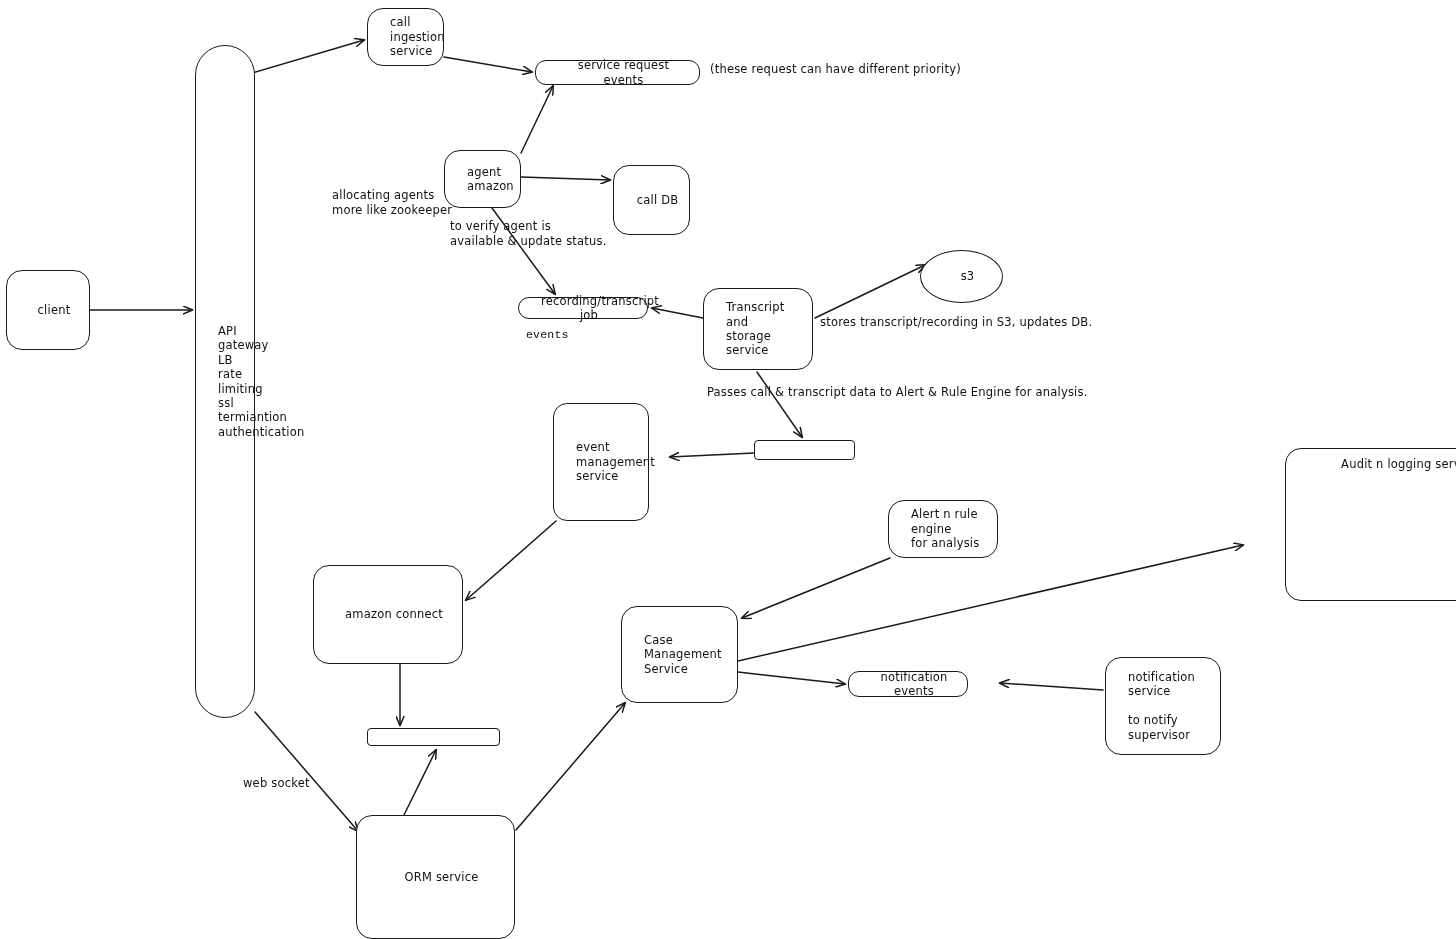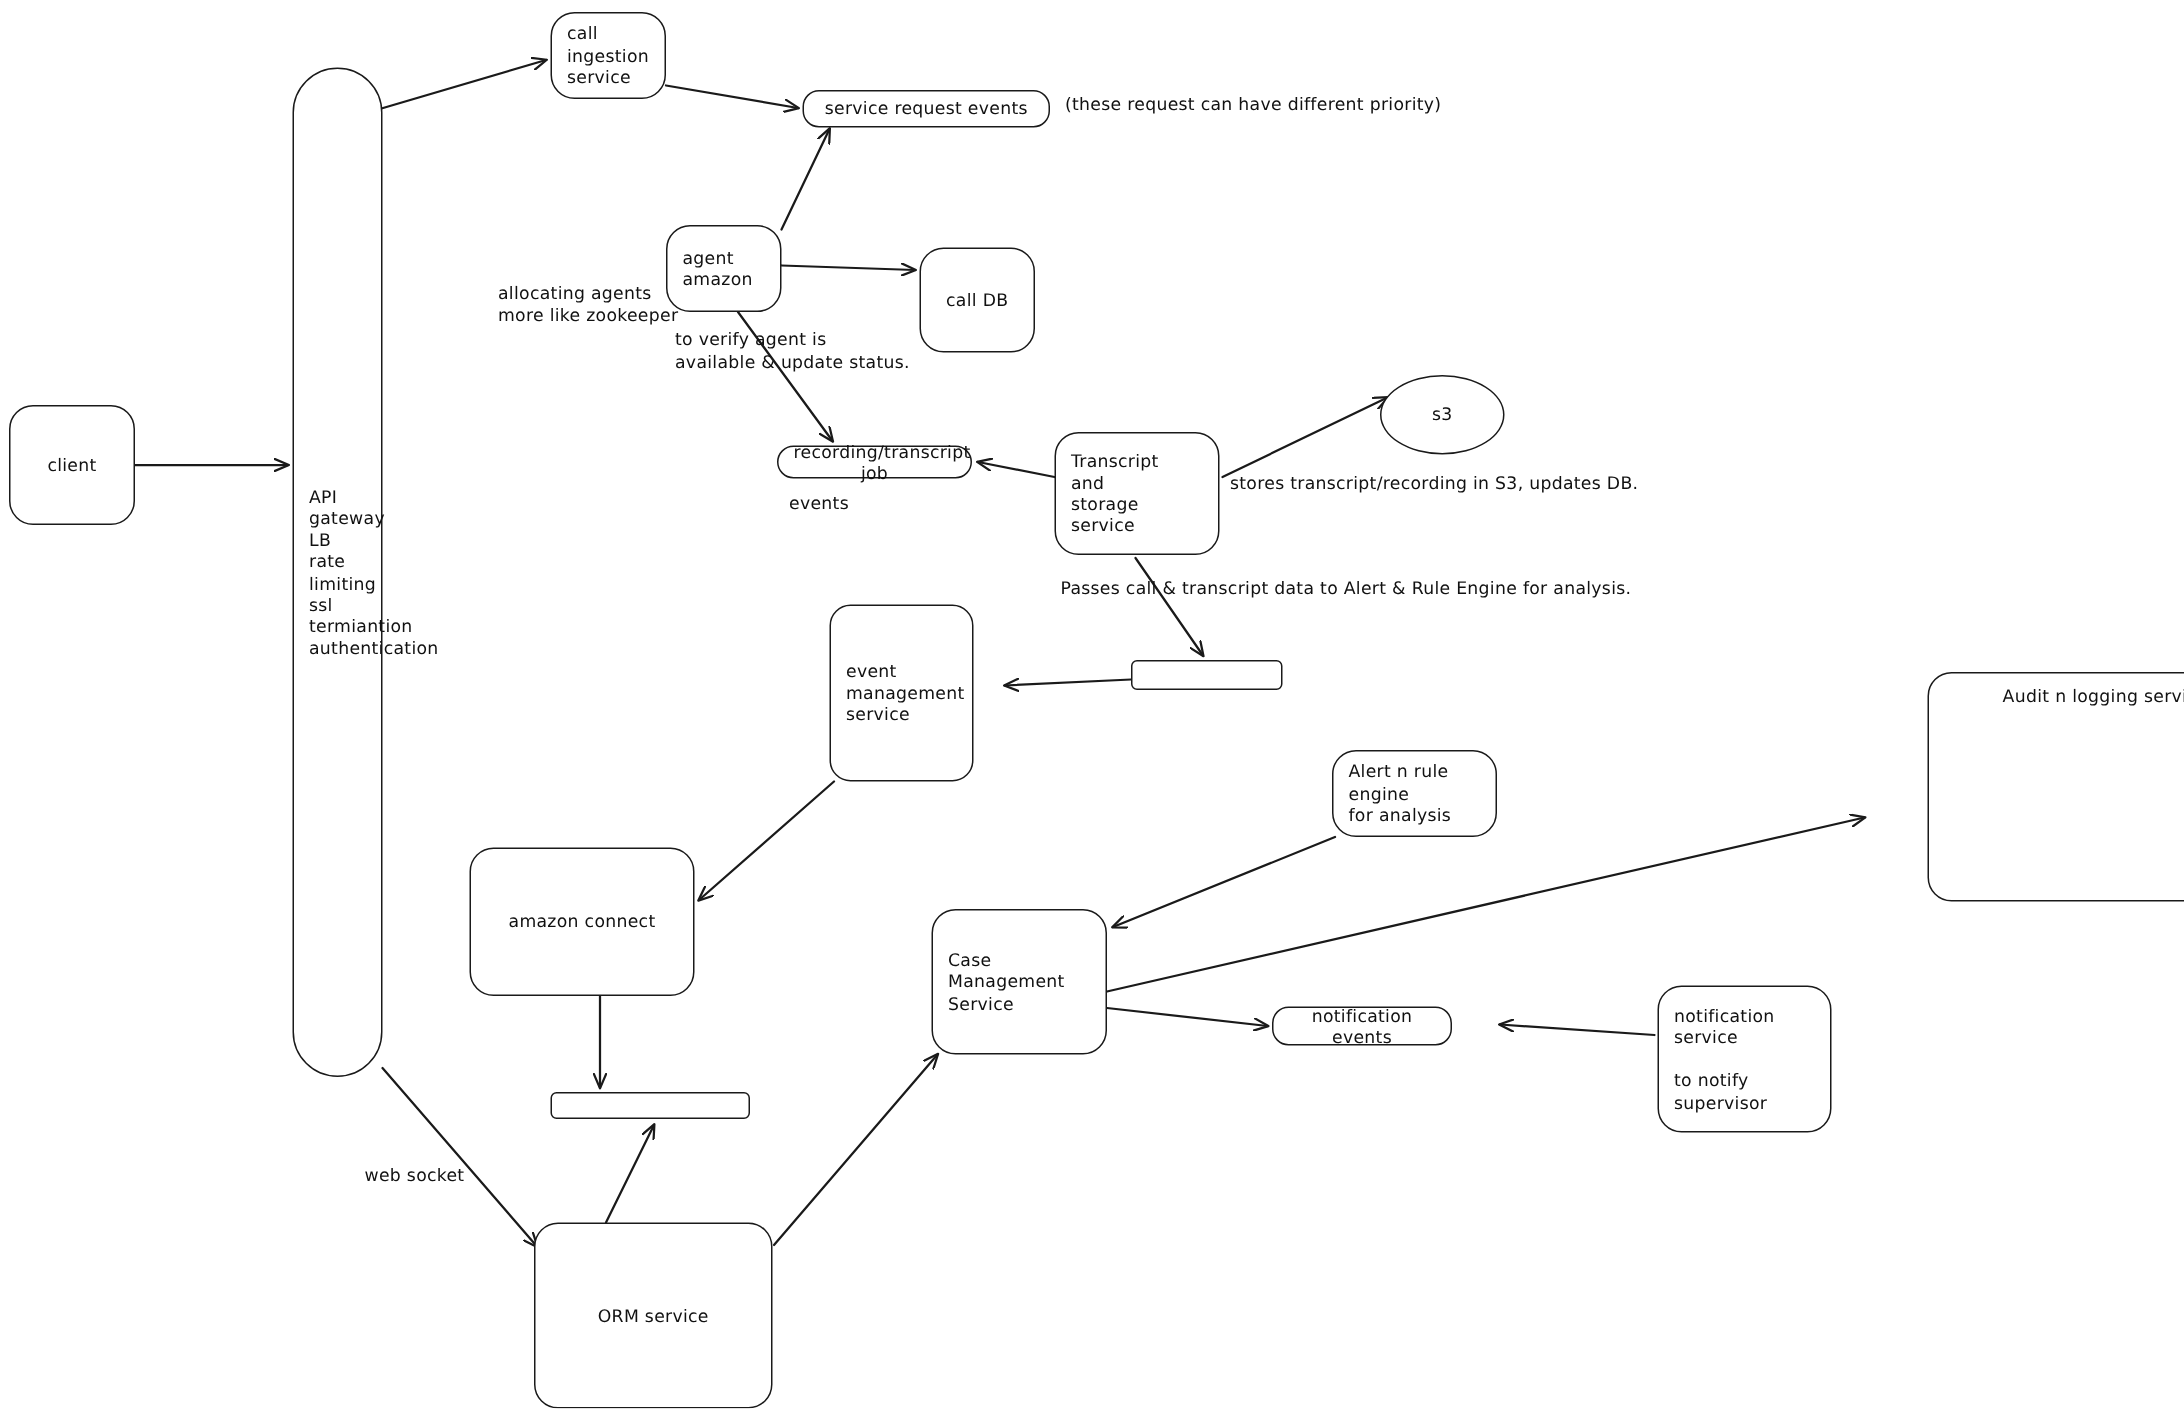--- a/index.html
+++ b/index.html
@@ -25,20 +25,21 @@
     pointer-events: none;
   }
   .node {
     position: absolute;
     box-sizing: border-box;
     border: 1.6px solid #1a1a1a;
     background: #ffffff;
     display: flex;
     flex-direction: column;
     justify-content: center;
+    padding-left: 12px;
   }
   .node .lines {
     padding: 0 10px;
     font-size: 11.5px;
     line-height: 1.25;
     color: #111111;
     letter-spacing: 0.2px;
     white-space: pre-line;
   }
   .node.rounded { border-radius: 16px; }
@@ -164,19 +165,19 @@
       <div class="node rounded center topalign" style="left: 1246px; top: 448px; width: 237px; height: 153px; margin-left: 39px;">
         <div class="lines">Audit n logging service</div>
       </div>
     </div>
   <div id="annotations-layer">
       <div class="label" style="left: 710px; top: 62px;">(these request can have different priority)</div>
       <div class="label" style="left: 332px; top: 188px;">allocating agents
 more like zookeeper</div>
       <div class="label" style="left: 450px; top: 219px;">to verify agent is
 available &amp; update status.</div>
-      <div class="label" style="left: 526px; top: 328px;">events</div>
+      <div class="label" style="left: 526px; top: 328px; font-family: Liberation Mono, monospace;">events</div>
       <div class="label" style="left: 820px; top: 315px;">stores transcript/recording in S3, updates DB.</div>
       <div class="label" style="left: 707px; top: 385px;">Passes call &amp; transcript data to Alert &amp; Rule Engine for analysis.</div>
       <div class="label" style="left: 243px; top: 776px;">web socket</div>
     </div>
 
 </div>
 
 </body></html>

